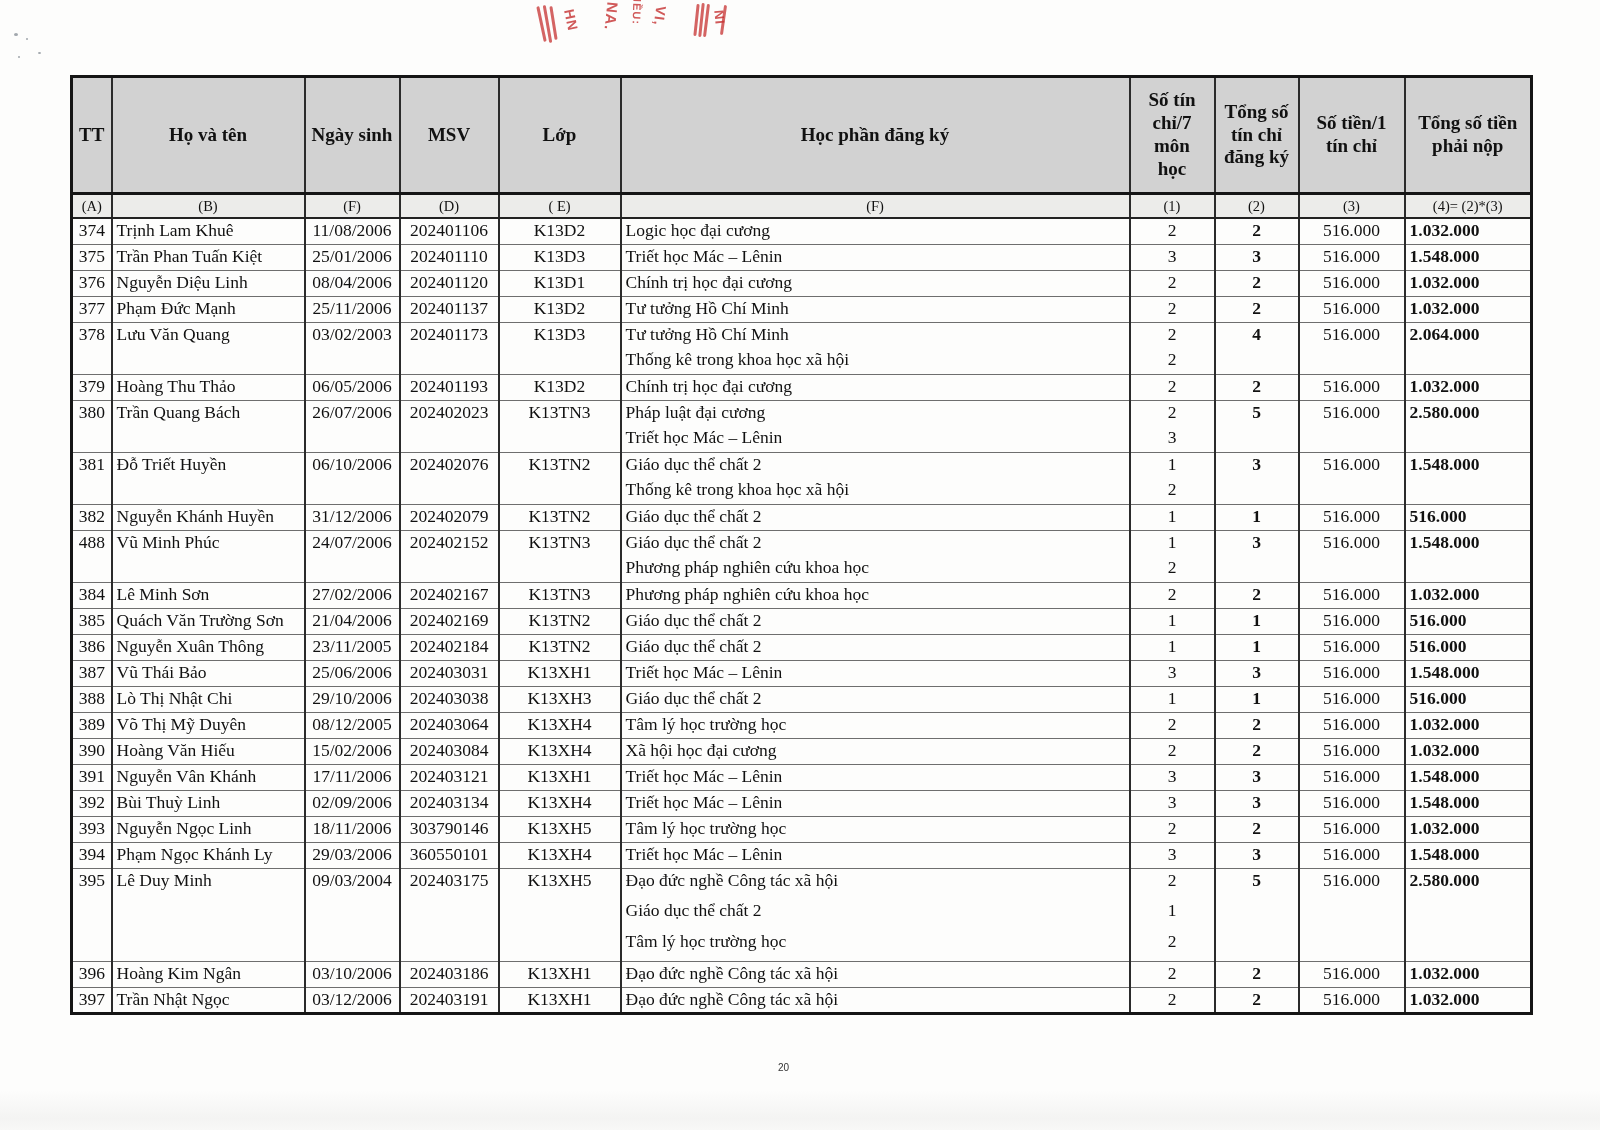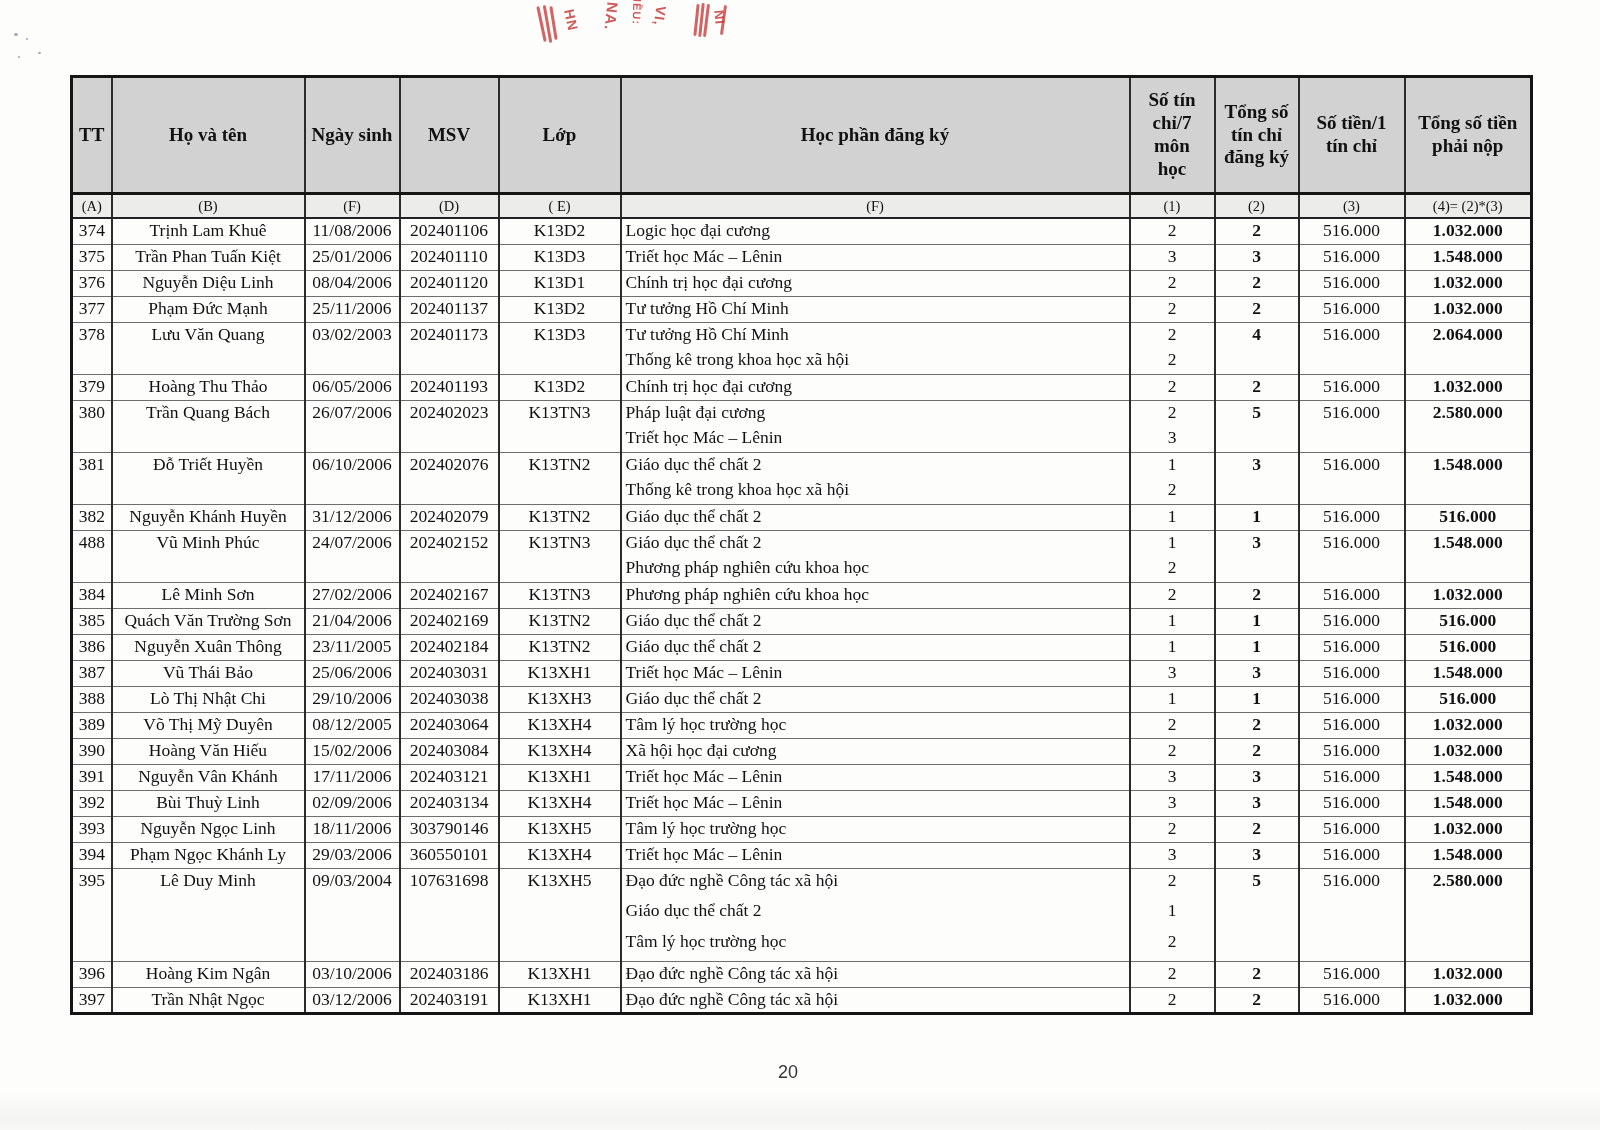--- a/index.html
+++ b/index.html
@@ -49,32 +49,32 @@
     background:#ececea;
     font-size:14.5px;text-align:center;vertical-align:middle;height:22px;
     border-bottom:2px solid #222;padding:0 2px;
   }
   tr.course-row{height:26px;font-family:Liberation Serif, serif;}
   tr.course-row.tall{height:31px;}
   tr.student-start td{border-top:1px solid #6e6e6e;}
   tr.letters-row + tr.student-start td{border-top:none;}
 
   td.c-tt{text-align:center;}
-  td.c-name{text-align:center;padding-left:6px;}
+  td.c-name{text-align:left;padding-left:6px;}
   td.c-dob,td.c-msv,td.c-class{text-align:center;}
   td.c-course{text-align:left;padding-left:7px;}
   td.c-cr{text-align:center;}
   td.c-totcr{text-align:center;font-weight:bold;}
   td.c-price{text-align:center;}
-  td.c-amount{text-align:center;padding-right:10px;font-weight:bold;}
+  td.c-amount{text-align:left;padding-right:10px;font-weight:bold;}
   td.pad-top{padding-top:3px;}
 
   .page-number{
     position:absolute;left:778px;top:1062px;
-    font-family:"Liberation Sans",sans-serif;font-size:18px;color:#333;
+    font-family:"Liberation Sans",sans-serif;font-size:10px;color:#333;
   }
 </style>
 </head>
 <body>
 
 <div class="page">
 
   <div class="speck" style="left:14px;top:33px;width:4px;height:3px;"></div>
   <div class="speck" style="left:26px;top:38px;width:2px;height:2px;"></div>
   <div class="speck" style="left:38px;top:52px;width:3px;height:2px;"></div>
@@ -406,21 +406,21 @@
             <td class="c-course pad-top">Triết học Mác – Lênin</td>
             <td class="c-cr pad-top">3</td>
             <td class="c-totcr pad-top">3</td>
             <td class="c-price pad-top">516.000</td>
             <td class="c-amount pad-top">1.548.000</td>
           </tr>
           <tr class="course-row student-start tall">
             <td class="c-tt pad-top" rowspan="3">395</td>
             <td class="c-name pad-top" rowspan="3">Lê Duy Minh</td>
             <td class="c-dob pad-top" rowspan="3">09/03/2004</td>
-            <td class="c-msv pad-top" rowspan="3">107631698</td>
+            <td class="c-msv pad-top" rowspan="3">202403175</td>
             <td class="c-class pad-top" rowspan="3">K13XH5</td>
             <td class="c-course pad-top">Đạo đức nghề Công tác xã hội</td>
             <td class="c-cr pad-top">2</td>
             <td class="c-totcr pad-top" rowspan="3">5</td>
             <td class="c-price pad-top" rowspan="3">516.000</td>
             <td class="c-amount pad-top" rowspan="3">2.580.000</td>
           </tr>
           <tr class="course-row tall">
             <td class="c-course">Giáo dục thể chất 2</td>
             <td class="c-cr">1</td>

